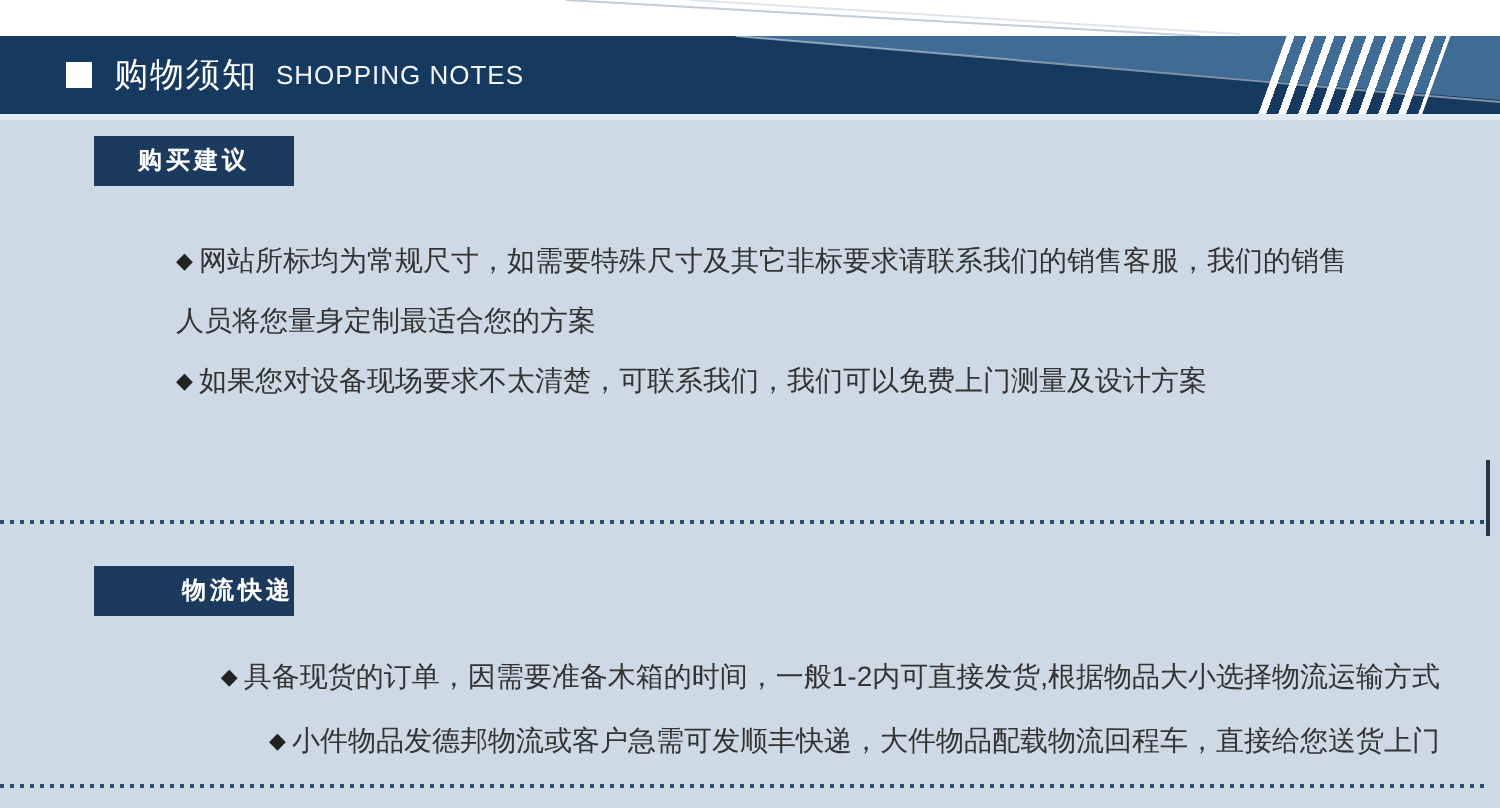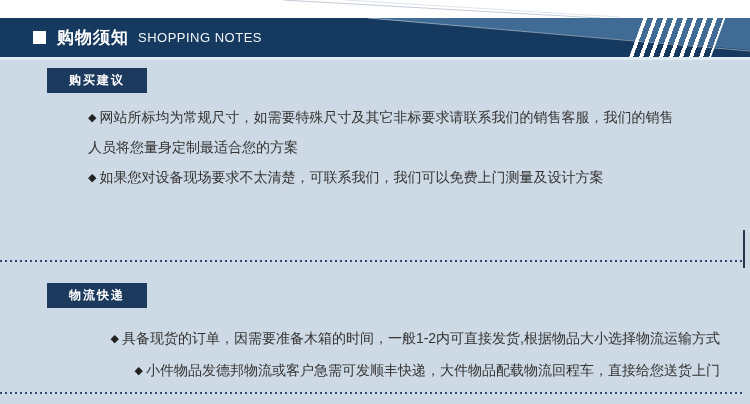--- a/index.html
+++ b/index.html
@@ -27,39 +27,39 @@
   .band .stripes{
     position:absolute;left:644px;top:-2px;width:82px;height:46px;
     transform:skewX(-20deg);transform-origin:top;
     background:repeating-linear-gradient(90deg,#ffffff 0 4px,rgba(255,255,255,0) 4px 10px);
   }
   .band .sq{
     position:absolute;left:33px;top:13px;width:13px;height:13px;background:#ffffff;
   }
   .band .t-cn{
     position:absolute;left:57px;top:0;height:31px;line-height:39px;
-    color:#ffffff;font-size:17px;font-weight:700;letter-spacing:1px;
+    color:#ffffff;font-size:17px;font-weight:400;letter-spacing:1px;
   }
   .band .t-en{
     position:absolute;left:138px;top:0;height:38px;line-height:40px;
     color:#f2f6fa;font-size:13px;letter-spacing:0.5px;
   }
   .under-band{position:absolute;left:0;top:57px;width:750px;height:3px;background:#e0eaf2;}
   
   .sec-box{
     position:absolute;left:47px;width:100px;height:25px;
     background:#1c3a5e;color:#ffffff;
     font-size:12px;font-weight:700;letter-spacing:2px;
     text-align:center;line-height:25px;
   }
   .sec-box.s1{top:68px;}
-  .sec-box.s2{top:283px;}
+  .sec-box.s2{top:283px;text-align:right;}
   
   .bullets{position:absolute;left:88px;right:30px;color:#333333;font-size:14px;}
-  .bullets.b1{top:102px;}
+  .bullets.b1{top:115px;}
   .bullets.b1 .line{height:30px;line-height:30px;}
   .bullets.b2{top:322px;text-align:right;}
   .bullets.b2 .line{height:32px;line-height:32px;}
   .line{white-space:nowrap;}
   .mark{font-size:11px;color:#222222;margin-right:3px;vertical-align:1px;}
   
   .dashed{
     position:absolute;left:0;width:745px;height:2px;
     background:repeating-linear-gradient(90deg,#2e4d74 0 2px,rgba(0,0,0,0) 2px 5px);
   }

